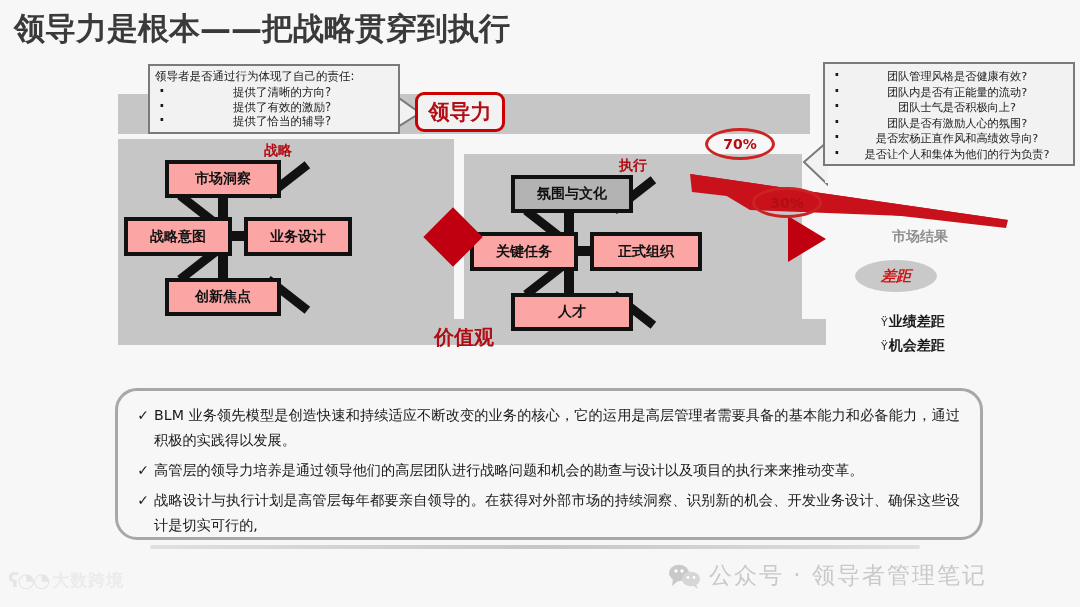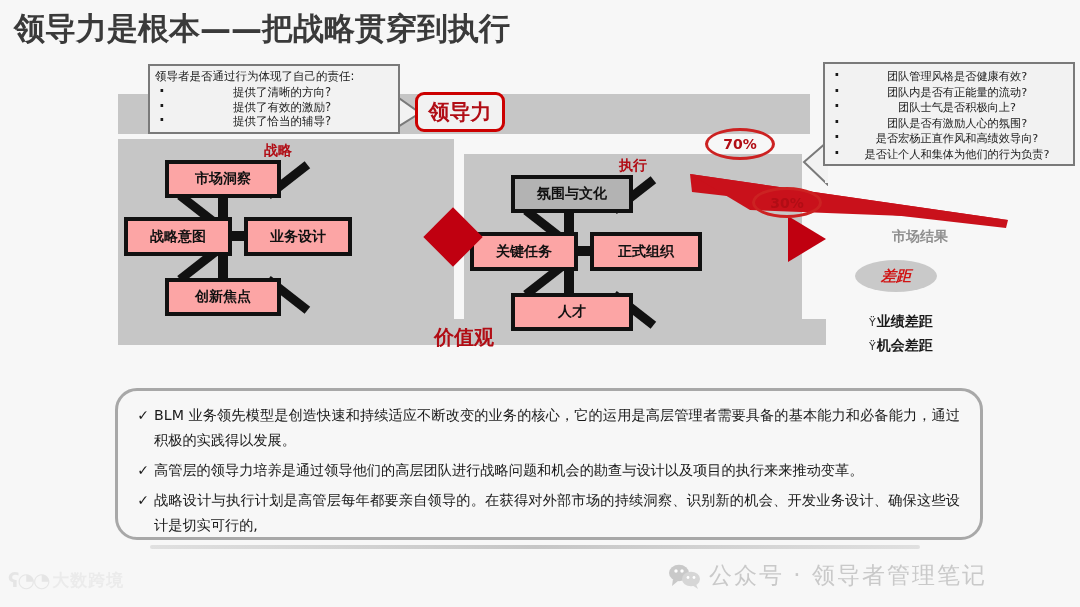--- a/index.html
+++ b/index.html
@@ -275,20 +275,21 @@
     font-size: 15px;
     font-weight: bold;
     color: #d01414;
   }
   .gap-item {
     position: absolute;
     font-size: 14px;
     font-weight: bold;
     color: #1a1a1a;
     white-space: nowrap;
+    margin-left: 12px;
   }
   .gap-item .tick {
     font-size: 11px;
     font-weight: normal;
     color: #333;
     margin-right: 1px;
   }
   #gap-item-0 { left: 869px; top: 313px; }
   #gap-item-1 { left: 869px; top: 337px; }
 

